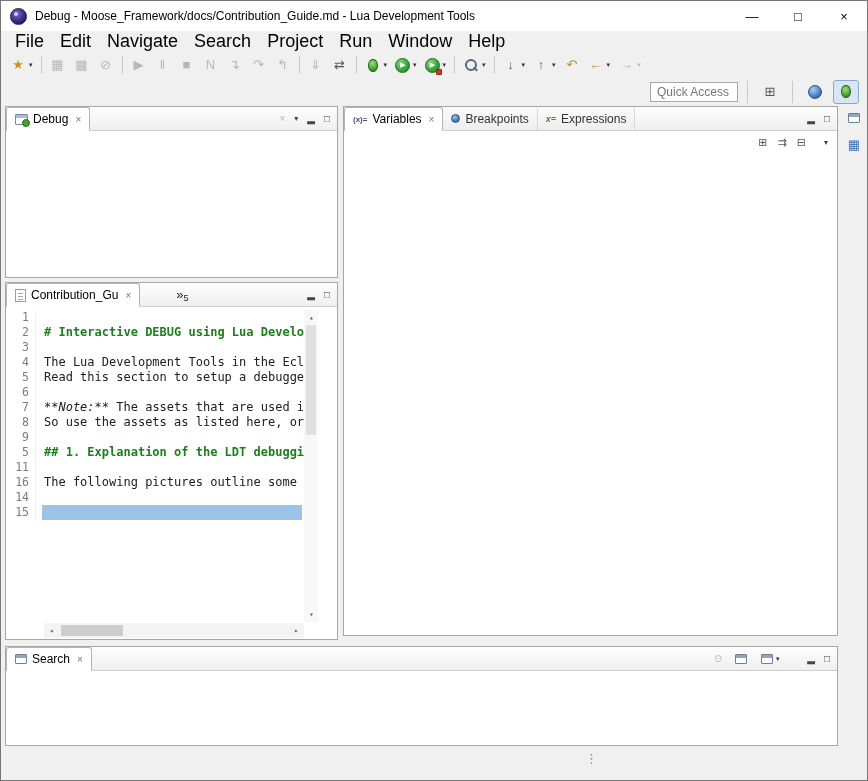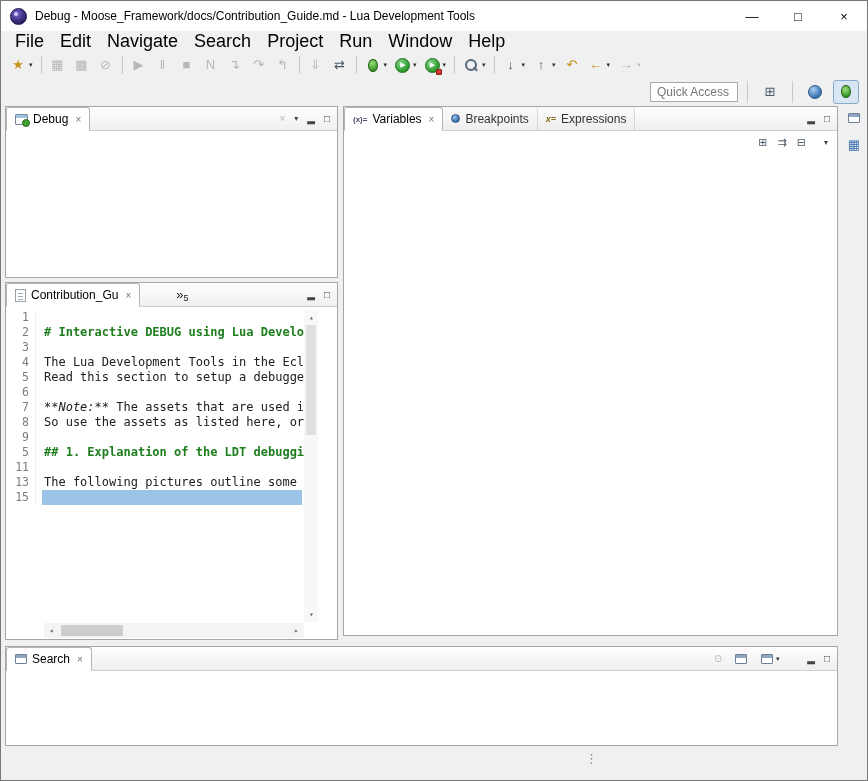--- a/index.html
+++ b/index.html
@@ -329,22 +329,26 @@
           </div>
         <div class="ed-line">
             <span class="ln">5</span>
             <span class="lt md-h">## 1. Explanation of the LDT debuggin</span>
           </div>
         <div class="ed-line">
             <span class="ln">11</span>
             <span class="lt"></span>
           </div>
         <div class="ed-line">
-            <span class="ln">13</span>
+            <span class="ln">16</span>
             <span class="lt">The following pictures outline some o</span>
+          </div>
+        <div class="ed-line">
+            <span class="ln">14</span>
+            <span class="lt"></span>
           </div>
         <div class="ed-line">
             <span class="ln">15</span>
             <span class="sel-fill"></span>
           </div>
       </div>
       <div class="vscroll">
         <span class="sb-btn">▴</span>
         <div class="sb-track-v">
             <div class="sb-thumb-v"></div>

